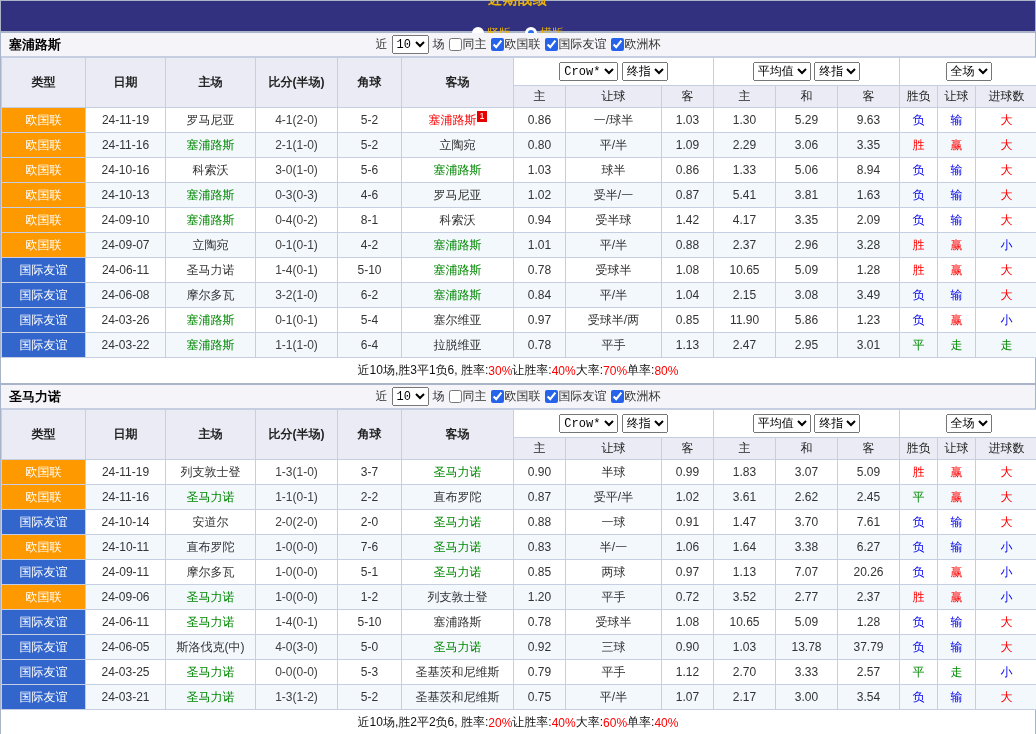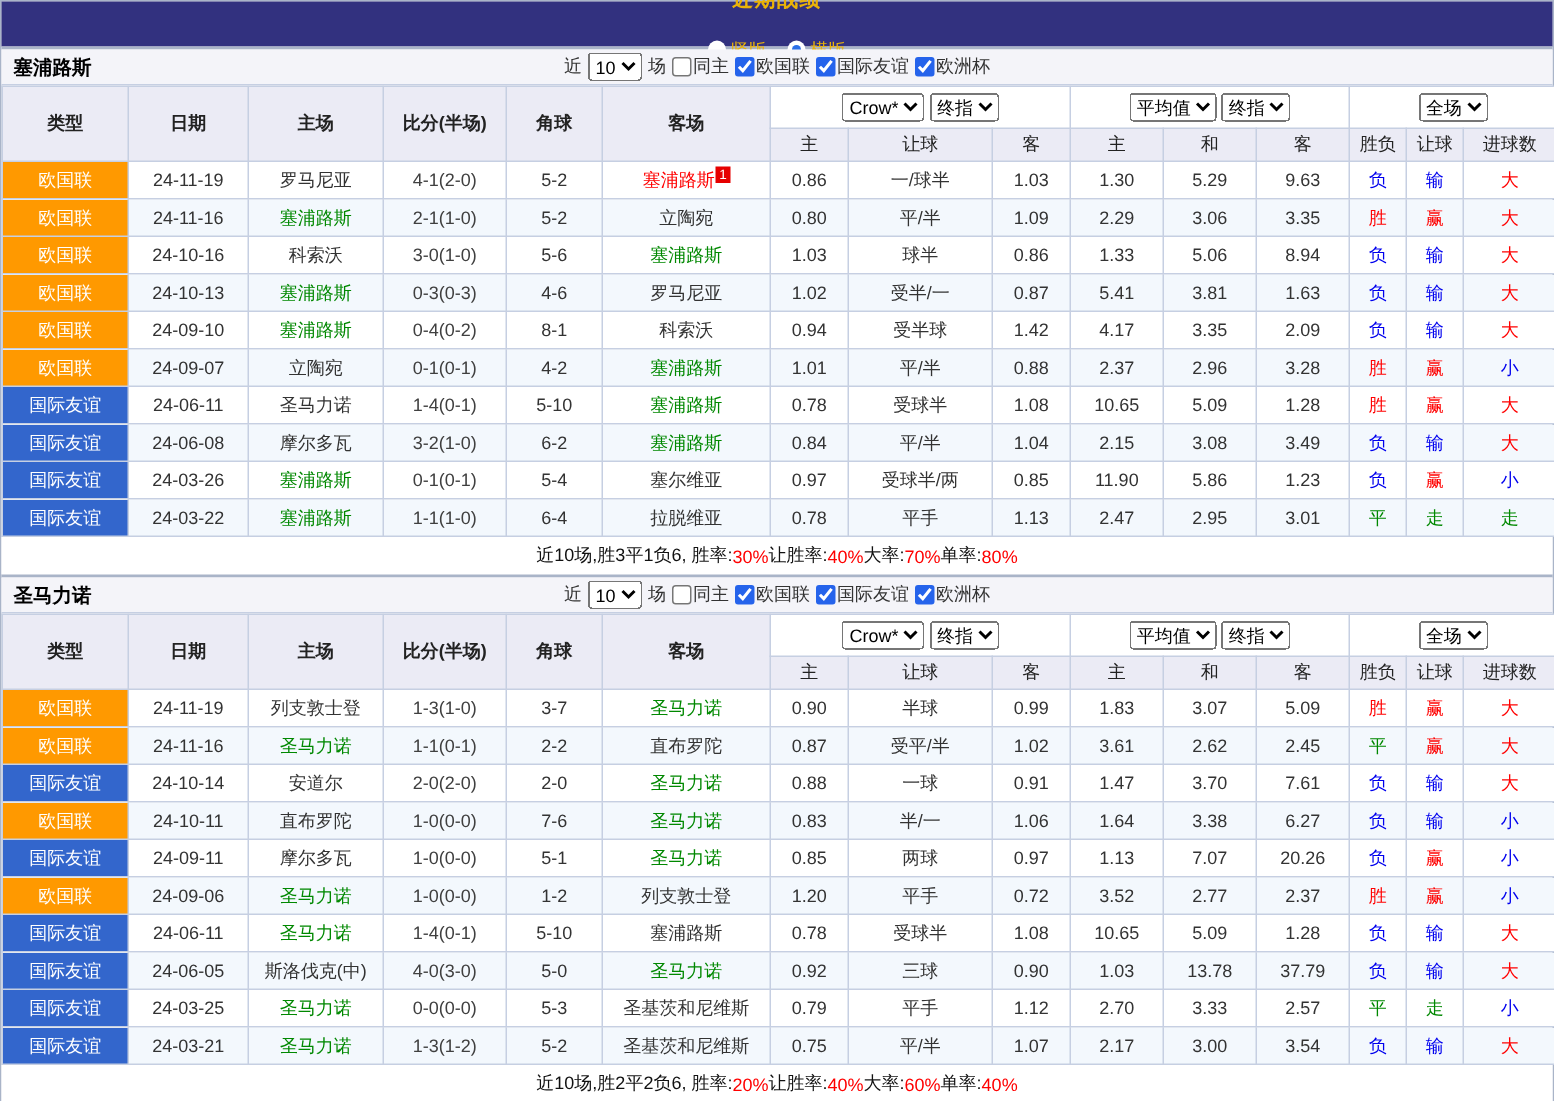--- a/index.html
+++ b/index.html
@@ -31,21 +31,21 @@
 
   
   .section { border-top: 2px solid #a9b4c8; }
   .section-top {
     height: 24px; background: #f4f4f9; position: relative;
     display: flex; align-items: center; border-bottom: 1px solid #c6cfe2;
   }
   .team-name { position: absolute; left: 8px; font-weight: bold; font-size: 13px; color: #000; }
   .filters { margin: 0 auto; display: flex; align-items: center; gap: 4px; }
   .filters label { display: inline-flex; align-items: center; gap: 1px; cursor: pointer; }
-  .filters select, .dd-cell select { font-size: 12px; height: 19px; font-family: Liberation Sans, sans-serif; }
+  .filters select, .dd-cell select { font-size: 12px; height: 19px; font-family: Liberation Mono, monospace; }
   input[type=checkbox] { width: 13px; height: 13px; accent-color: #2563eb; }
 
   
   table { width: 1036px; border-collapse: collapse; table-layout: fixed; }
   th, td {
     border: 1px solid #c6cfe2; text-align: center; height: 25px;
     padding: 0 2px; overflow: hidden; white-space: nowrap;
   }
   thead th { background: #ebebf5; font-weight: bold; color: #222; }
   thead tr.sub th { font-weight: normal; height: 22px; }

